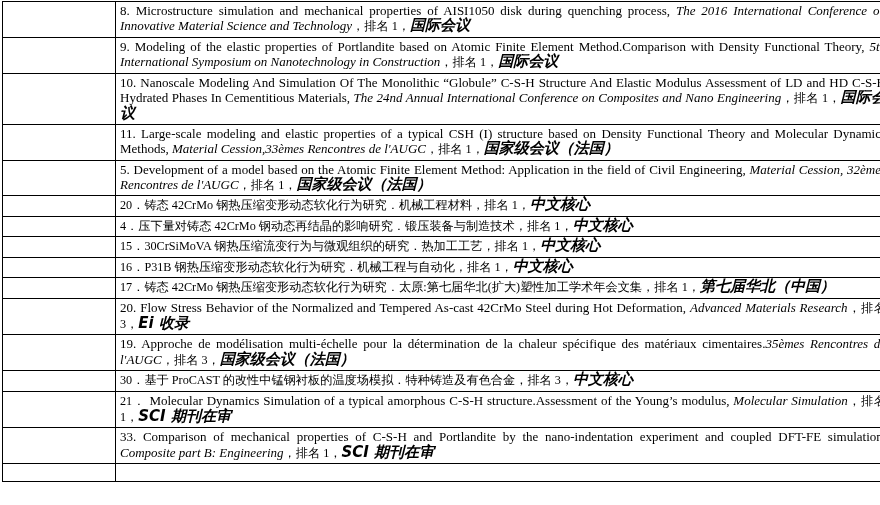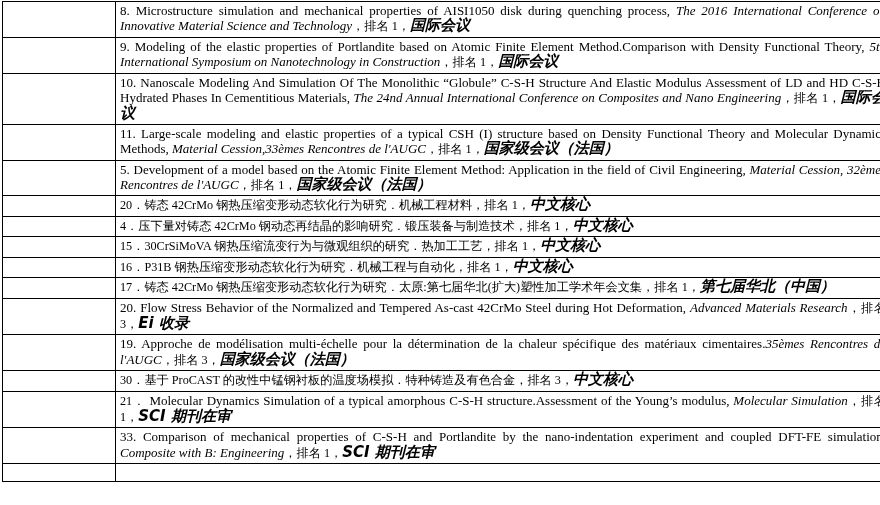--- a/index.html
+++ b/index.html
@@ -134,21 +134,21 @@
         <td class="entry-col"><span class="cn">30．</span><span class="cn">基于 ProCAST 的改性中锰钢衬板的温度场模拟．特种铸造及有色合金</span><span class="cn">，排名 3，</span><span class="cn-bold">中文核心</span></td>
       </tr>
 
       <tr>
         <td class="label-col"></td>
         <td class="entry-col"><span class="cn">21．</span> <span>Molecular Dynamics Simulation of a typical amorphous C-S-H structure.Assessment of the Young’s modulus,</span> <span class="it">Molecular Simulation</span><span class="cn">，排名 1，</span><span class="cn-bold">SCI 期刊在审</span></td>
       </tr>
 
       <tr>
         <td class="label-col"></td>
-        <td class="entry-col"><span class="num">33.</span> <span>Comparison of mechanical properties of C-S-H and Portlandite by the nano-indentation experiment and coupled DFT-FE simulation,</span> <span class="it">Composite with B: Engineering</span><span class="cn">，排名 1，</span><span class="cn-bold">SCI 期刊在审</span></td>
+        <td class="entry-col"><span class="num">33.</span> <span>Comparison of mechanical properties of C-S-H and Portlandite by the nano-indentation experiment and coupled DFT-FE simulation,</span> <span class="it">Composite part B: Engineering</span><span class="cn">，排名 1，</span><span class="cn-bold">SCI 期刊在审</span></td>
       </tr>
 
       <tr class="lastrow">
         <td class="label-col"></td>
         <td class="entry-col"></td>
       </tr>
 
     </tbody>
   </table>
 </div>

